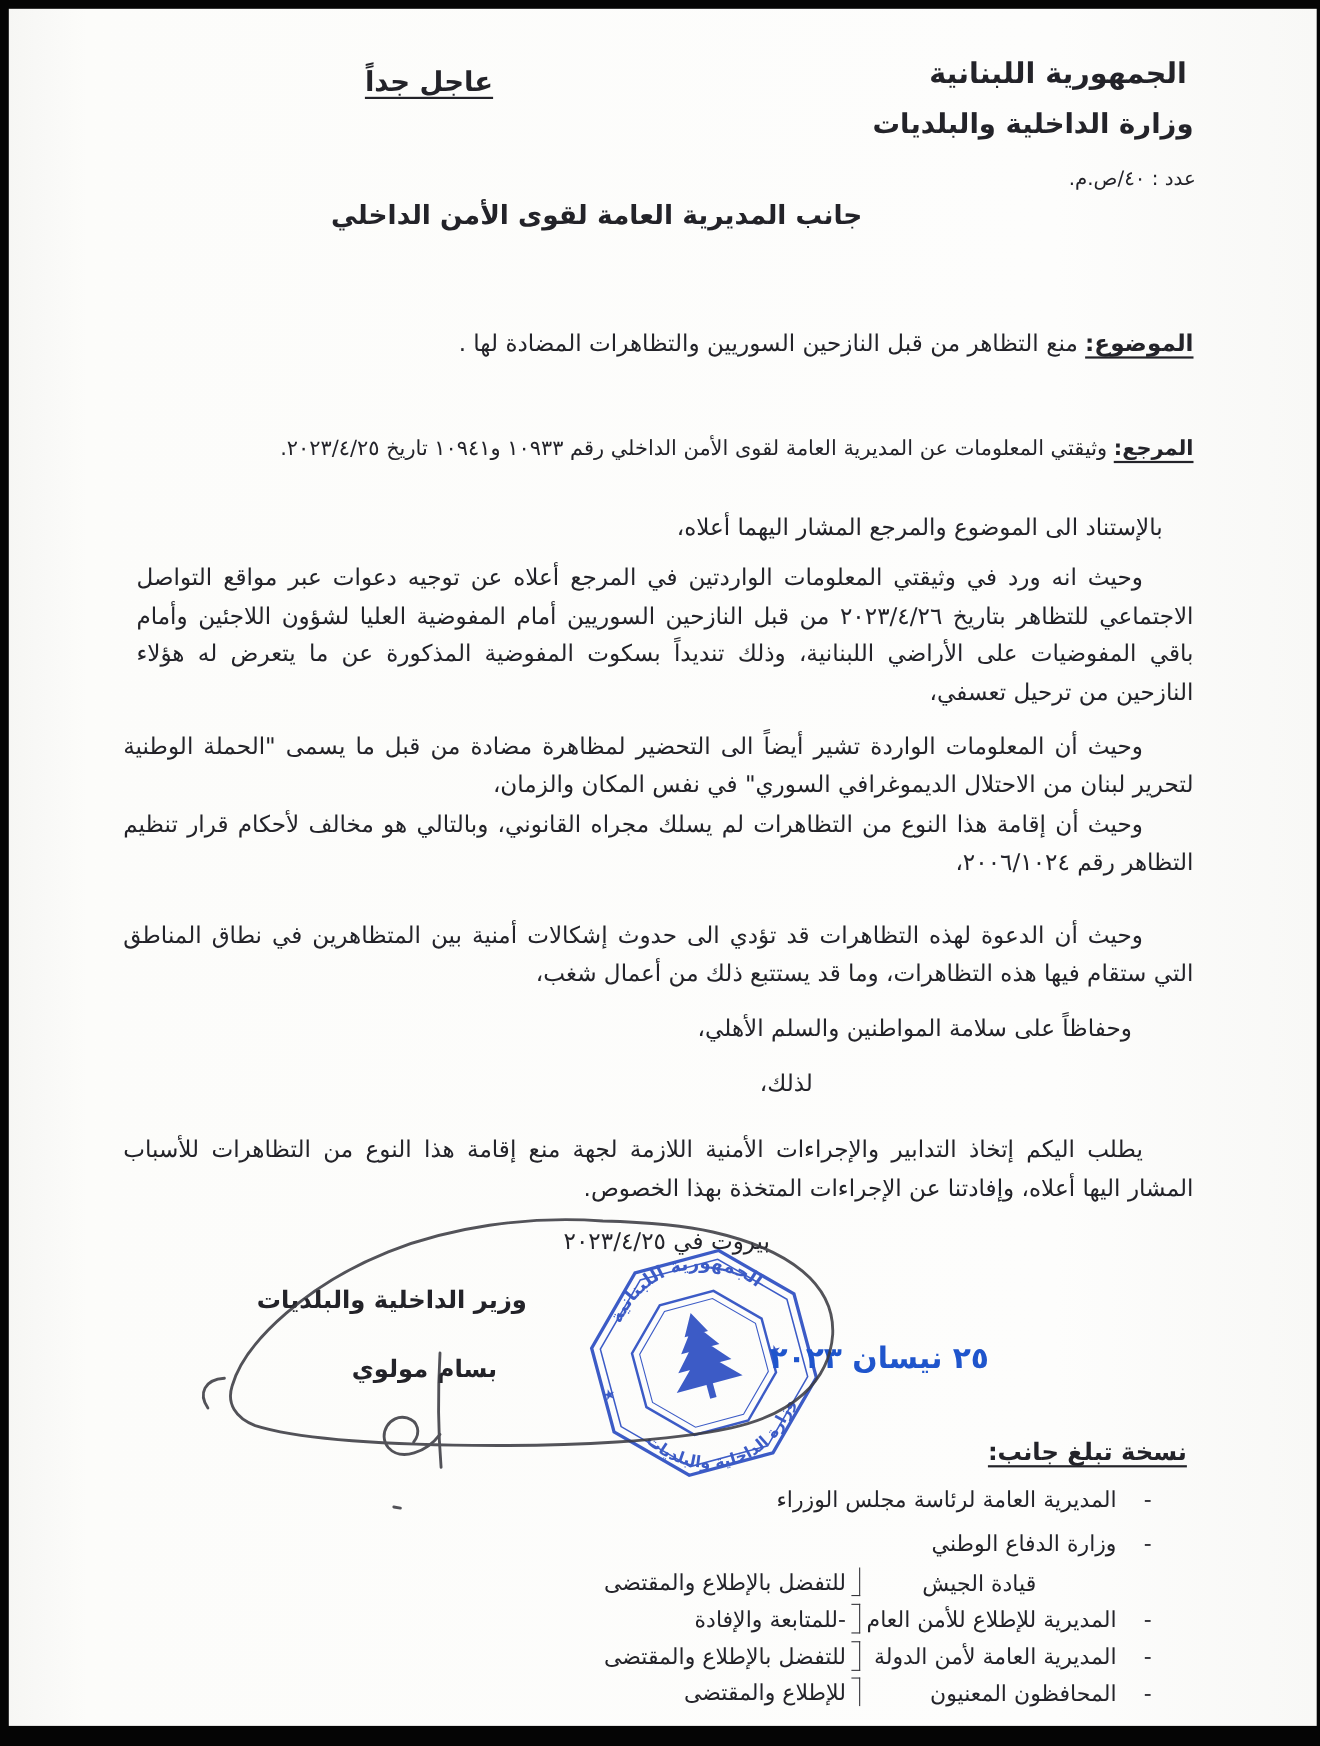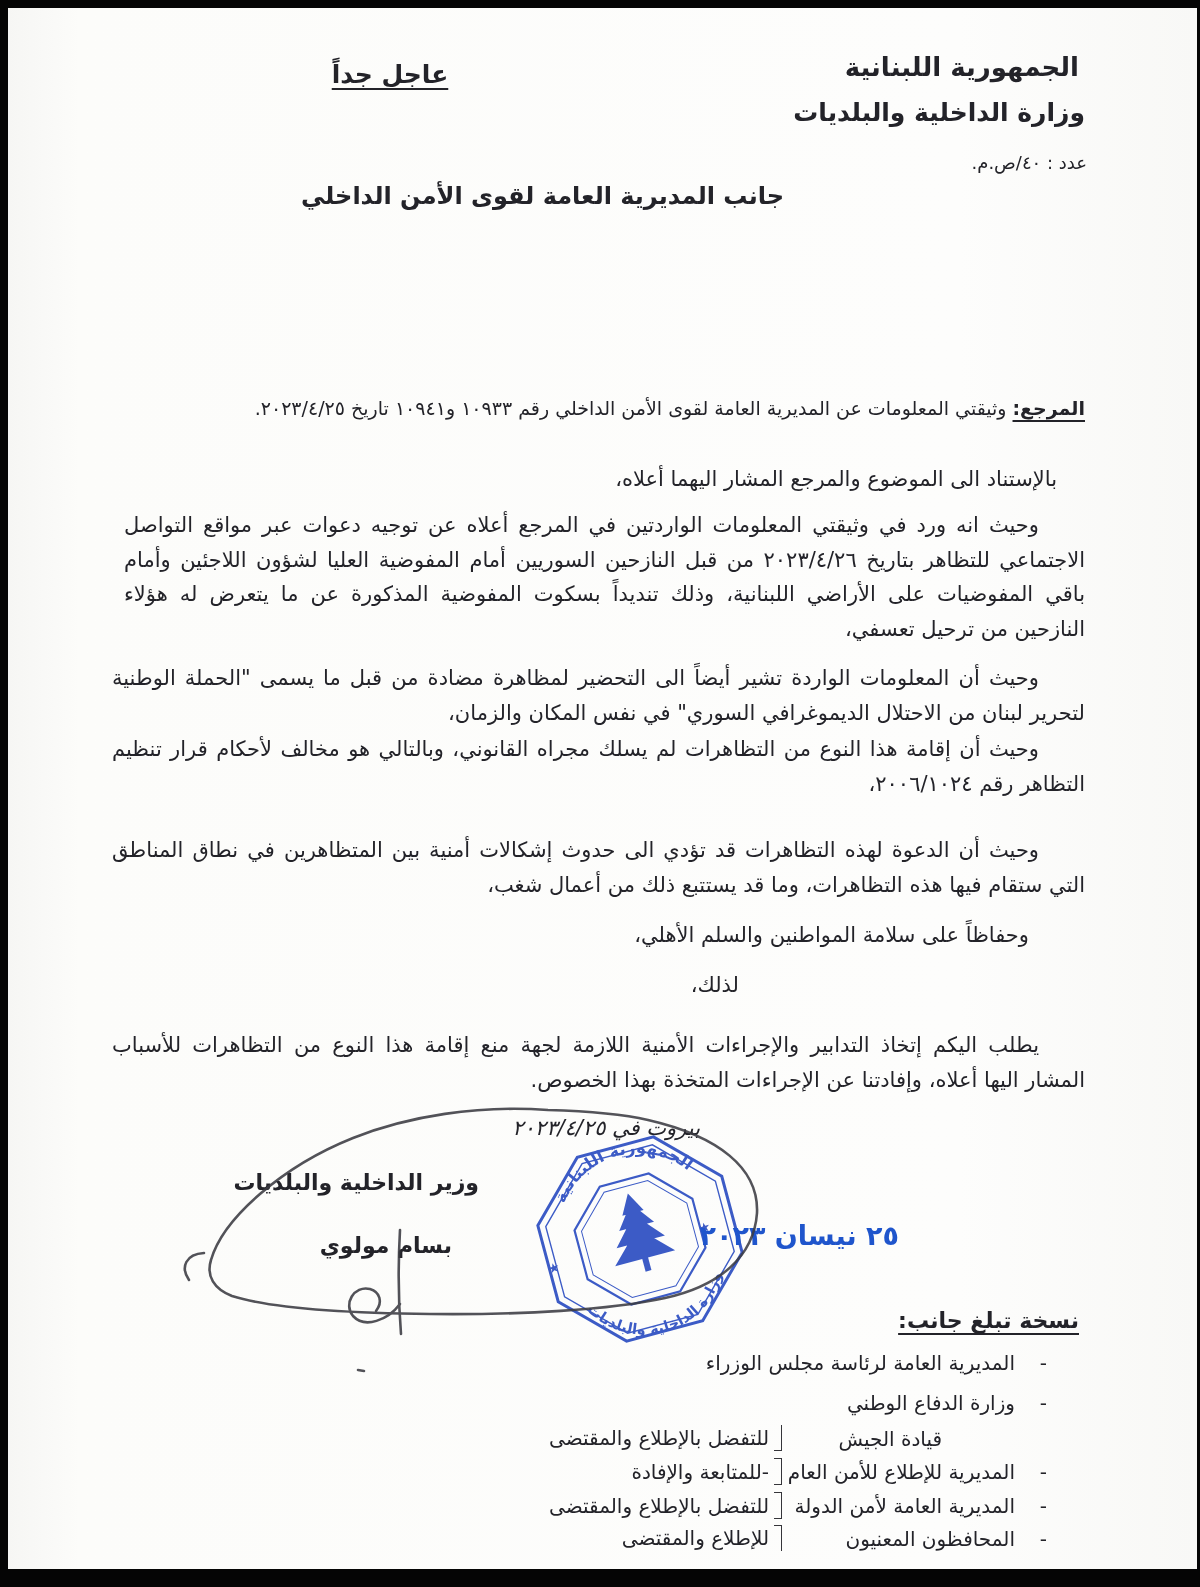--- a/index.html
+++ b/index.html
@@ -45,20 +45,23 @@
 <div id="paper">
 
   <div class="abs b ul nw" style="top:52px;left:292px;width:180px;text-align:center;font-size:25px;">عاجل جداً</div>
 
   <div class="abs b nw" style="top:44px;right:118px;font-size:26px;">الجمهورية اللبنانية</div>
   <div class="abs b nw" style="top:90px;right:112px;font-size:25px;">وزارة الداخلية والبلديات</div>
   <div class="abs nw" style="top:144px;right:110px;font-size:18px;">عدد : ٤٠/ص.م.</div>
 
   <div class="abs b nw" style="top:174px;left:0;right:0;text-align:center;padding-right:120px;font-size:24px;">جانب المديرية العامة لقوى الأمن الداخلي</div>
 
+  <div class="abs nw" style="top:292px;right:112px;font-size:21px;">
+    <span class="b ul">الموضوع:</span><span> منع التظاهر من قبل النازحين السوريين والتظاهرات المضادة لها .</span>
+  </div>
 
   <div class="abs nw" style="top:389px;right:112px;font-size:19px;">
     <span class="b ul">المرجع:</span><span> وثيقتي المعلومات عن المديرية العامة لقوى الأمن الداخلي رقم ١٠٩٣٣ و١٠٩٤١  تاريخ ٢٠٢٣/٤/٢٥.</span>
   </div>
 
   <div class="abs line nw" style="top:454px;right:140px;">بالإستناد الى الموضوع والمرجع المشار اليهما أعلاه،</div>
 
   <div class="abs para" style="top:500px;margin-left:12px;">وحيث انه ورد في وثيقتي المعلومات الواردتين في المرجع أعلاه عن توجيه دعوات عبر مواقع التواصل الاجتماعي للتظاهر بتاريخ ٢٠٢٣/٤/٢٦ من قبل النازحين السوريين أمام المفوضية العليا لشؤون اللاجئين  وأمام باقي المفوضيات  على الأراضي اللبنانية، وذلك تنديداً بسكوت المفوضية المذكورة عن ما يتعرض له هؤلاء النازحين من ترحيل تعسفي،</div>
 
   <div class="abs para" style="top:653px;">وحيث أن المعلومات الواردة تشير أيضاً الى التحضير لمظاهرة مضادة من قبل ما يسمى "الحملة الوطنية لتحرير لبنان من الاحتلال الديموغرافي السوري" في نفس المكان والزمان،</div>
@@ -66,21 +69,21 @@
   <div class="abs para" style="top:724px;">وحيث أن إقامة هذا النوع من التظاهرات لم يسلك مجراه القانوني، وبالتالي هو مخالف لأحكام قرار تنظيم التظاهر رقم ٢٠٠٦/١٠٢٤،</div>
 
   <div class="abs para" style="top:825px;">وحيث أن الدعوة لهذه التظاهرات قد تؤدي الى حدوث إشكالات أمنية بين المتظاهرين في نطاق المناطق التي ستقام فيها هذه التظاهرات، وما قد يستتبع ذلك من أعمال شغب،</div>
 
   <div class="abs line nw" style="top:910px;right:168px;">وحفاظاً على سلامة المواطنين والسلم الأهلي،</div>
 
   <div class="abs line nw" style="top:960px;right:458px;margin-left:36px;">لذلك،</div>
 
   <div class="abs para" style="top:1020px;">يطلب اليكم إتخاذ التدابير والإجراءات الأمنية اللازمة لجهة منع إقامة هذا النوع من التظاهرات للأسباب المشار اليها أعلاه، وإفادتنا عن الإجراءات المتخذة بهذا الخصوص.</div>
 
-  <div class="abs nw" style="top:1108px;right:497px;font-size:21px;font-style:italic;">بيروت في ٢٠٢٣/٤/٢٥</div>
+  <div class="abs nw" style="top:1108px;right:497px;font-size:21px;">بيروت في ٢٠٢٣/٤/٢٥</div>
 
   <div class="abs b nw" style="top:1162px;right:718px;font-size:22px;">وزير الداخلية والبلديات</div>
 
   <div class="abs b nw" style="top:1225px;right:745px;font-size:22px;">بسام مولوي</div>
 
   <svg class="abs" style="left:516px;top:1110px;" width="232" height="242" viewBox="-116 -121 232 242">
     <g transform="rotate(-15)" stroke="#2c4ec2" fill="none" opacity="0.92">
       <polygon stroke-width="3" points="95.2,39.4 39.4,95.2 -39.4,95.2 -95.2,39.4 -95.2,-39.4 -39.4,-95.2 39.4,-95.2 95.2,-39.4"></polygon>
       <polygon stroke-width="1.4" points="87.8,36.4 36.4,87.8 -36.4,87.8 -87.8,36.4 -87.8,-36.4 -36.4,-87.8 36.4,-87.8 87.8,-36.4"></polygon>
       <polygon stroke-width="2.2" points="61.0,25.3 25.3,61.0 -25.3,61.0 -61.0,25.3 -61.0,-25.3 -25.3,-61.0 25.3,-61.0 61.0,-25.3"></polygon>

